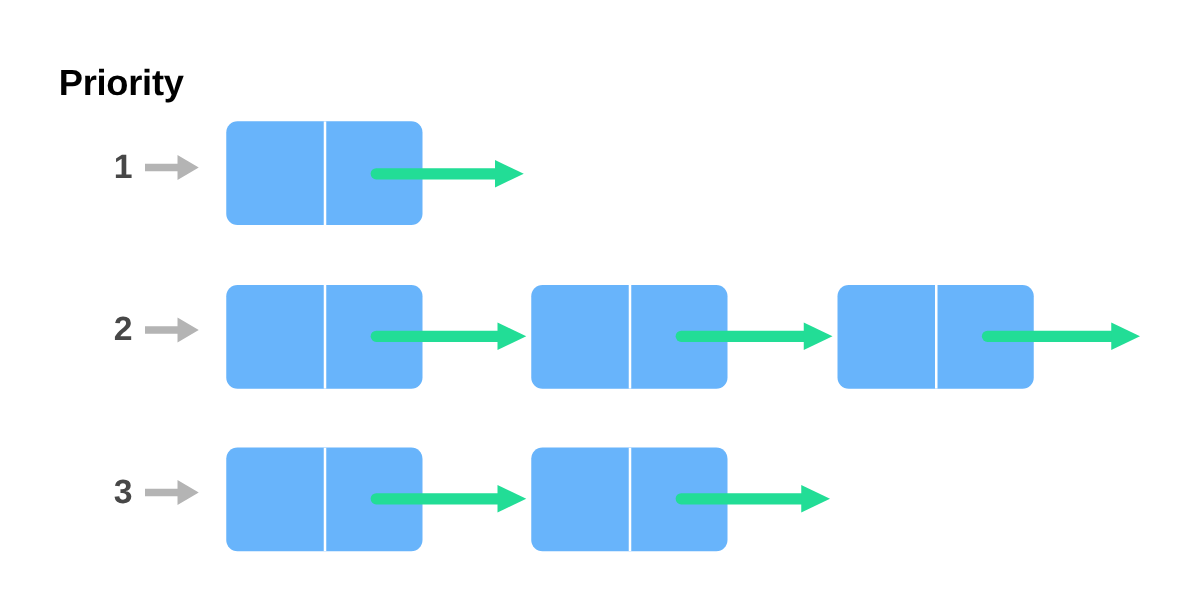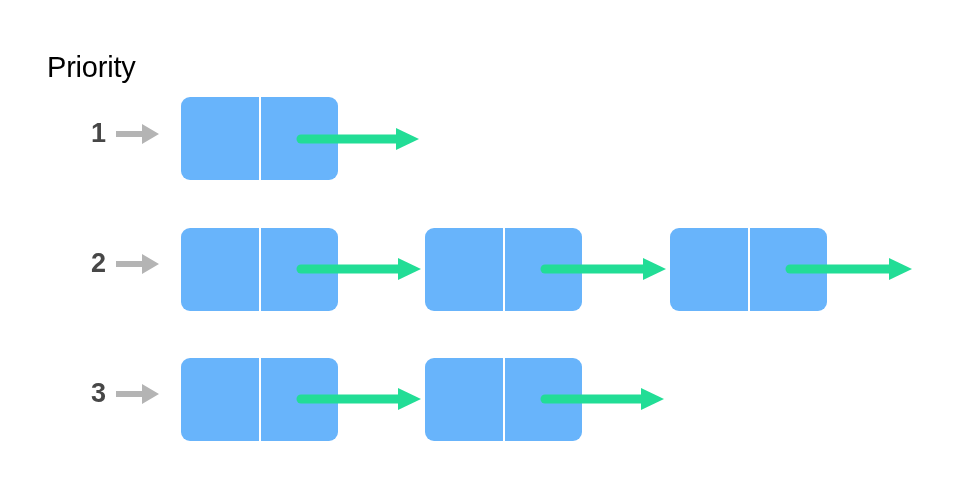--- a/index.html
+++ b/index.html
@@ -19,21 +19,21 @@
     width: 956px;
     height: 484px;
   }
 
   
   #page-title {
     position: absolute;
     left: 47px;
     top: 50px;
     font-size: 29px;
-    font-weight: normal;
+    font-weight: bold;
     color: #000000;
     letter-spacing: -0.2px;
     line-height: 34px;
     white-space: nowrap;
   }
 
   
   .priority-row {
     position: absolute;
     left: 0;

